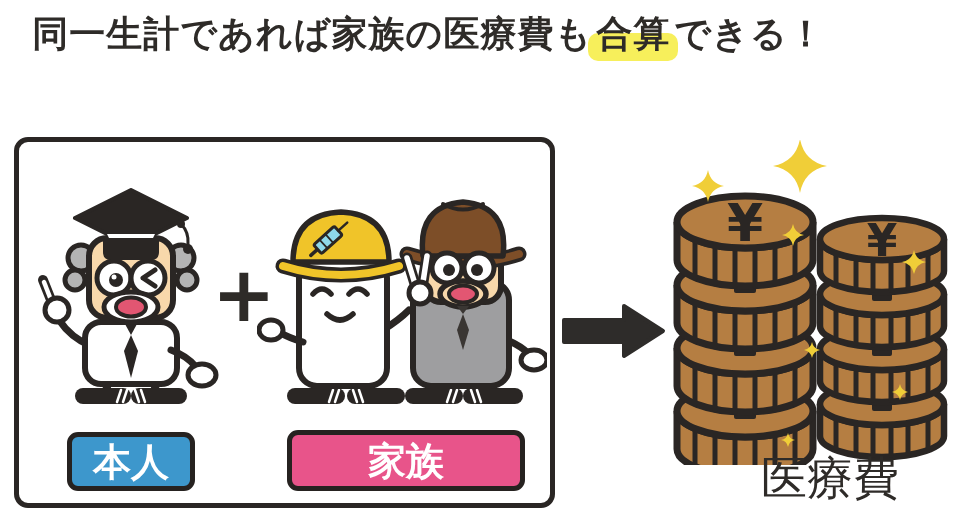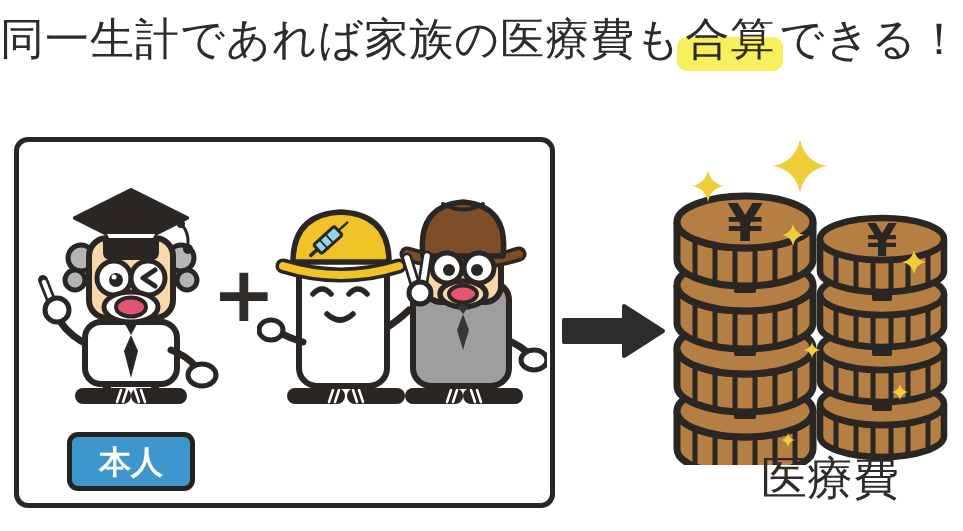--- a/index.html
+++ b/index.html
@@ -5,21 +5,21 @@
   html,body { margin:0; padding:0; }
   body {
     width:963px; height:531px; position:relative; overflow:hidden;
     background:#ffffff;
     font-family:"DejaVu Sans","Liberation Sans",sans-serif;
     color:#2e2b28;
   }
   
   .title {
     position:absolute; top:10px; left:0; width:857px;
-    text-align:center; font-size:44px; font-weight:400;
+    text-align:center; font-size:36px; font-weight:700;
     letter-spacing:1px; white-space:nowrap;
   }
   .hl { position:relative; display:inline-block; padding:0 4px; z-index:0; }
   .hl::before {
     content:""; position:absolute; left:-4px; right:-4px;
     top:46%; height:58%; background:#f7ef5b; border-radius:10px; z-index:-1;
   }
   
   .household-box {
     position:absolute; left:14px; top:137px; width:541px; height:371px;
@@ -30,21 +30,21 @@
   .plus {
     position:absolute; left:193px; top:118px; width:56px; height:70px;
     font-size:76px; font-weight:900; line-height:70px; text-align:center;
     color:#2e2b28;
   }
   .badge {
     position:absolute; box-sizing:border-box;
     border:5px solid #262220; border-radius:11px;
     color:#fff; font-weight:800; text-align:center;
   }
-  .badge-self   { left:48px;  top:290px; width:128px; height:59px; background:#3d97cc; font-size:32px; line-height:50px; }
+  .badge-self   { left:48px;  top:290px; width:128px; height:59px; background:#3d97cc; font-size:38px; line-height:50px; }
   .badge-family { left:268px; top:288px; width:238px; height:61px; background:#e8548a; font-size:38px; line-height:52px; }
   
   .arrow-wrap { position:absolute; left:562px; top:302px; width:104px; height:58px; }
   .coins-wrap { position:absolute; left:660px; top:140px; width:300px; height:325px; }
   .coins-label {
     position:absolute; left:700px; top:448px; width:260px;
     text-align:center; font-size:46px; font-weight:400; color:#2e2b28;
   }
 </style>
 </head>
@@ -168,20 +168,21 @@
           <path d="M158,94 L150,68" stroke="#ffffff" stroke-width="5.5"></path>
           <path d="M166,92 L170,66" stroke="#2a2624" stroke-width="11"></path>
           <path d="M166,92 L170,66" stroke="#ffffff" stroke-width="5.5"></path>
           <circle cx="163" cy="103" r="11" fill="#ffffff" stroke="#2a2624" stroke-width="5"></circle>
         </g>
       </g>
     </g>
   </svg>
 
   <div class="badge badge-self">本人</div>
+  <div class="badge badge-family">家族</div>
 </div>
 
 <div class="arrow-wrap">
   <svg width="104" height="58" viewBox="0 0 104 58">
     <polygon points="2,18 62,18 62,4 101,29 62,54 62,40 2,40" fill="#2e2c2a" stroke="#2e2c2a" stroke-width="4" stroke-linejoin="round"></polygon>
   </svg>
 </div>
 
 <div class="coins-wrap">
   <svg width="300" height="325" viewBox="0 0 300 325">

